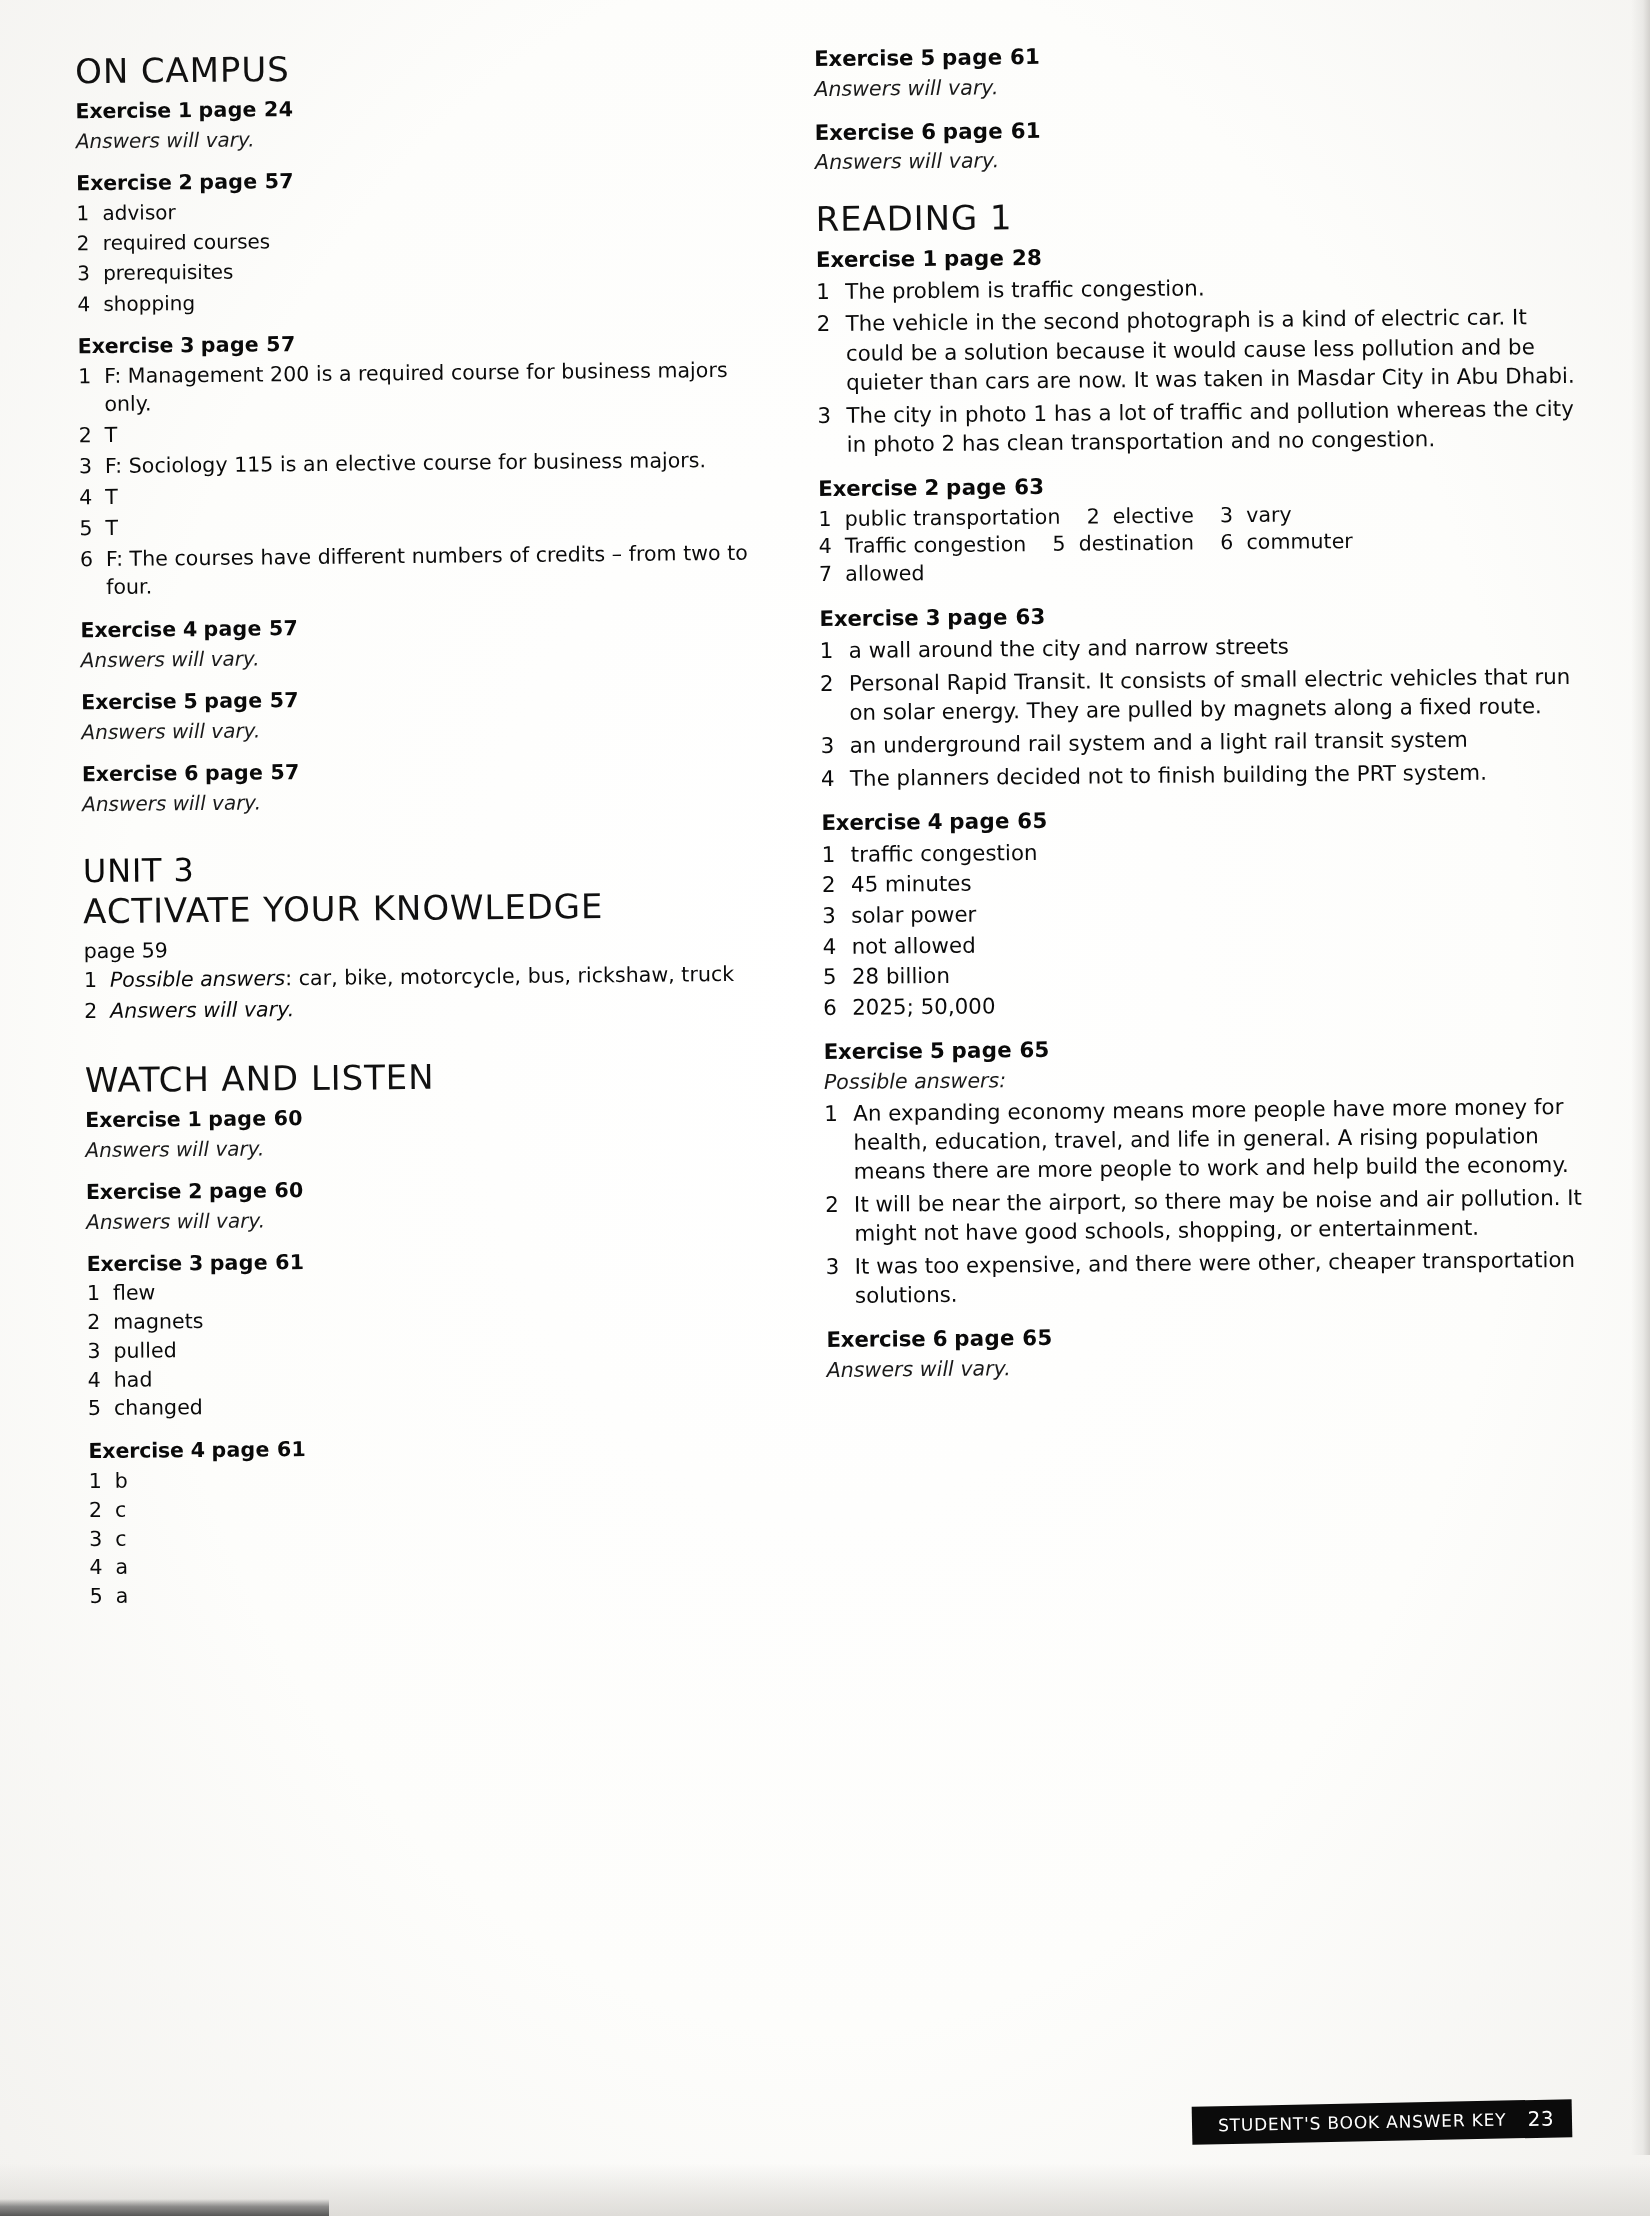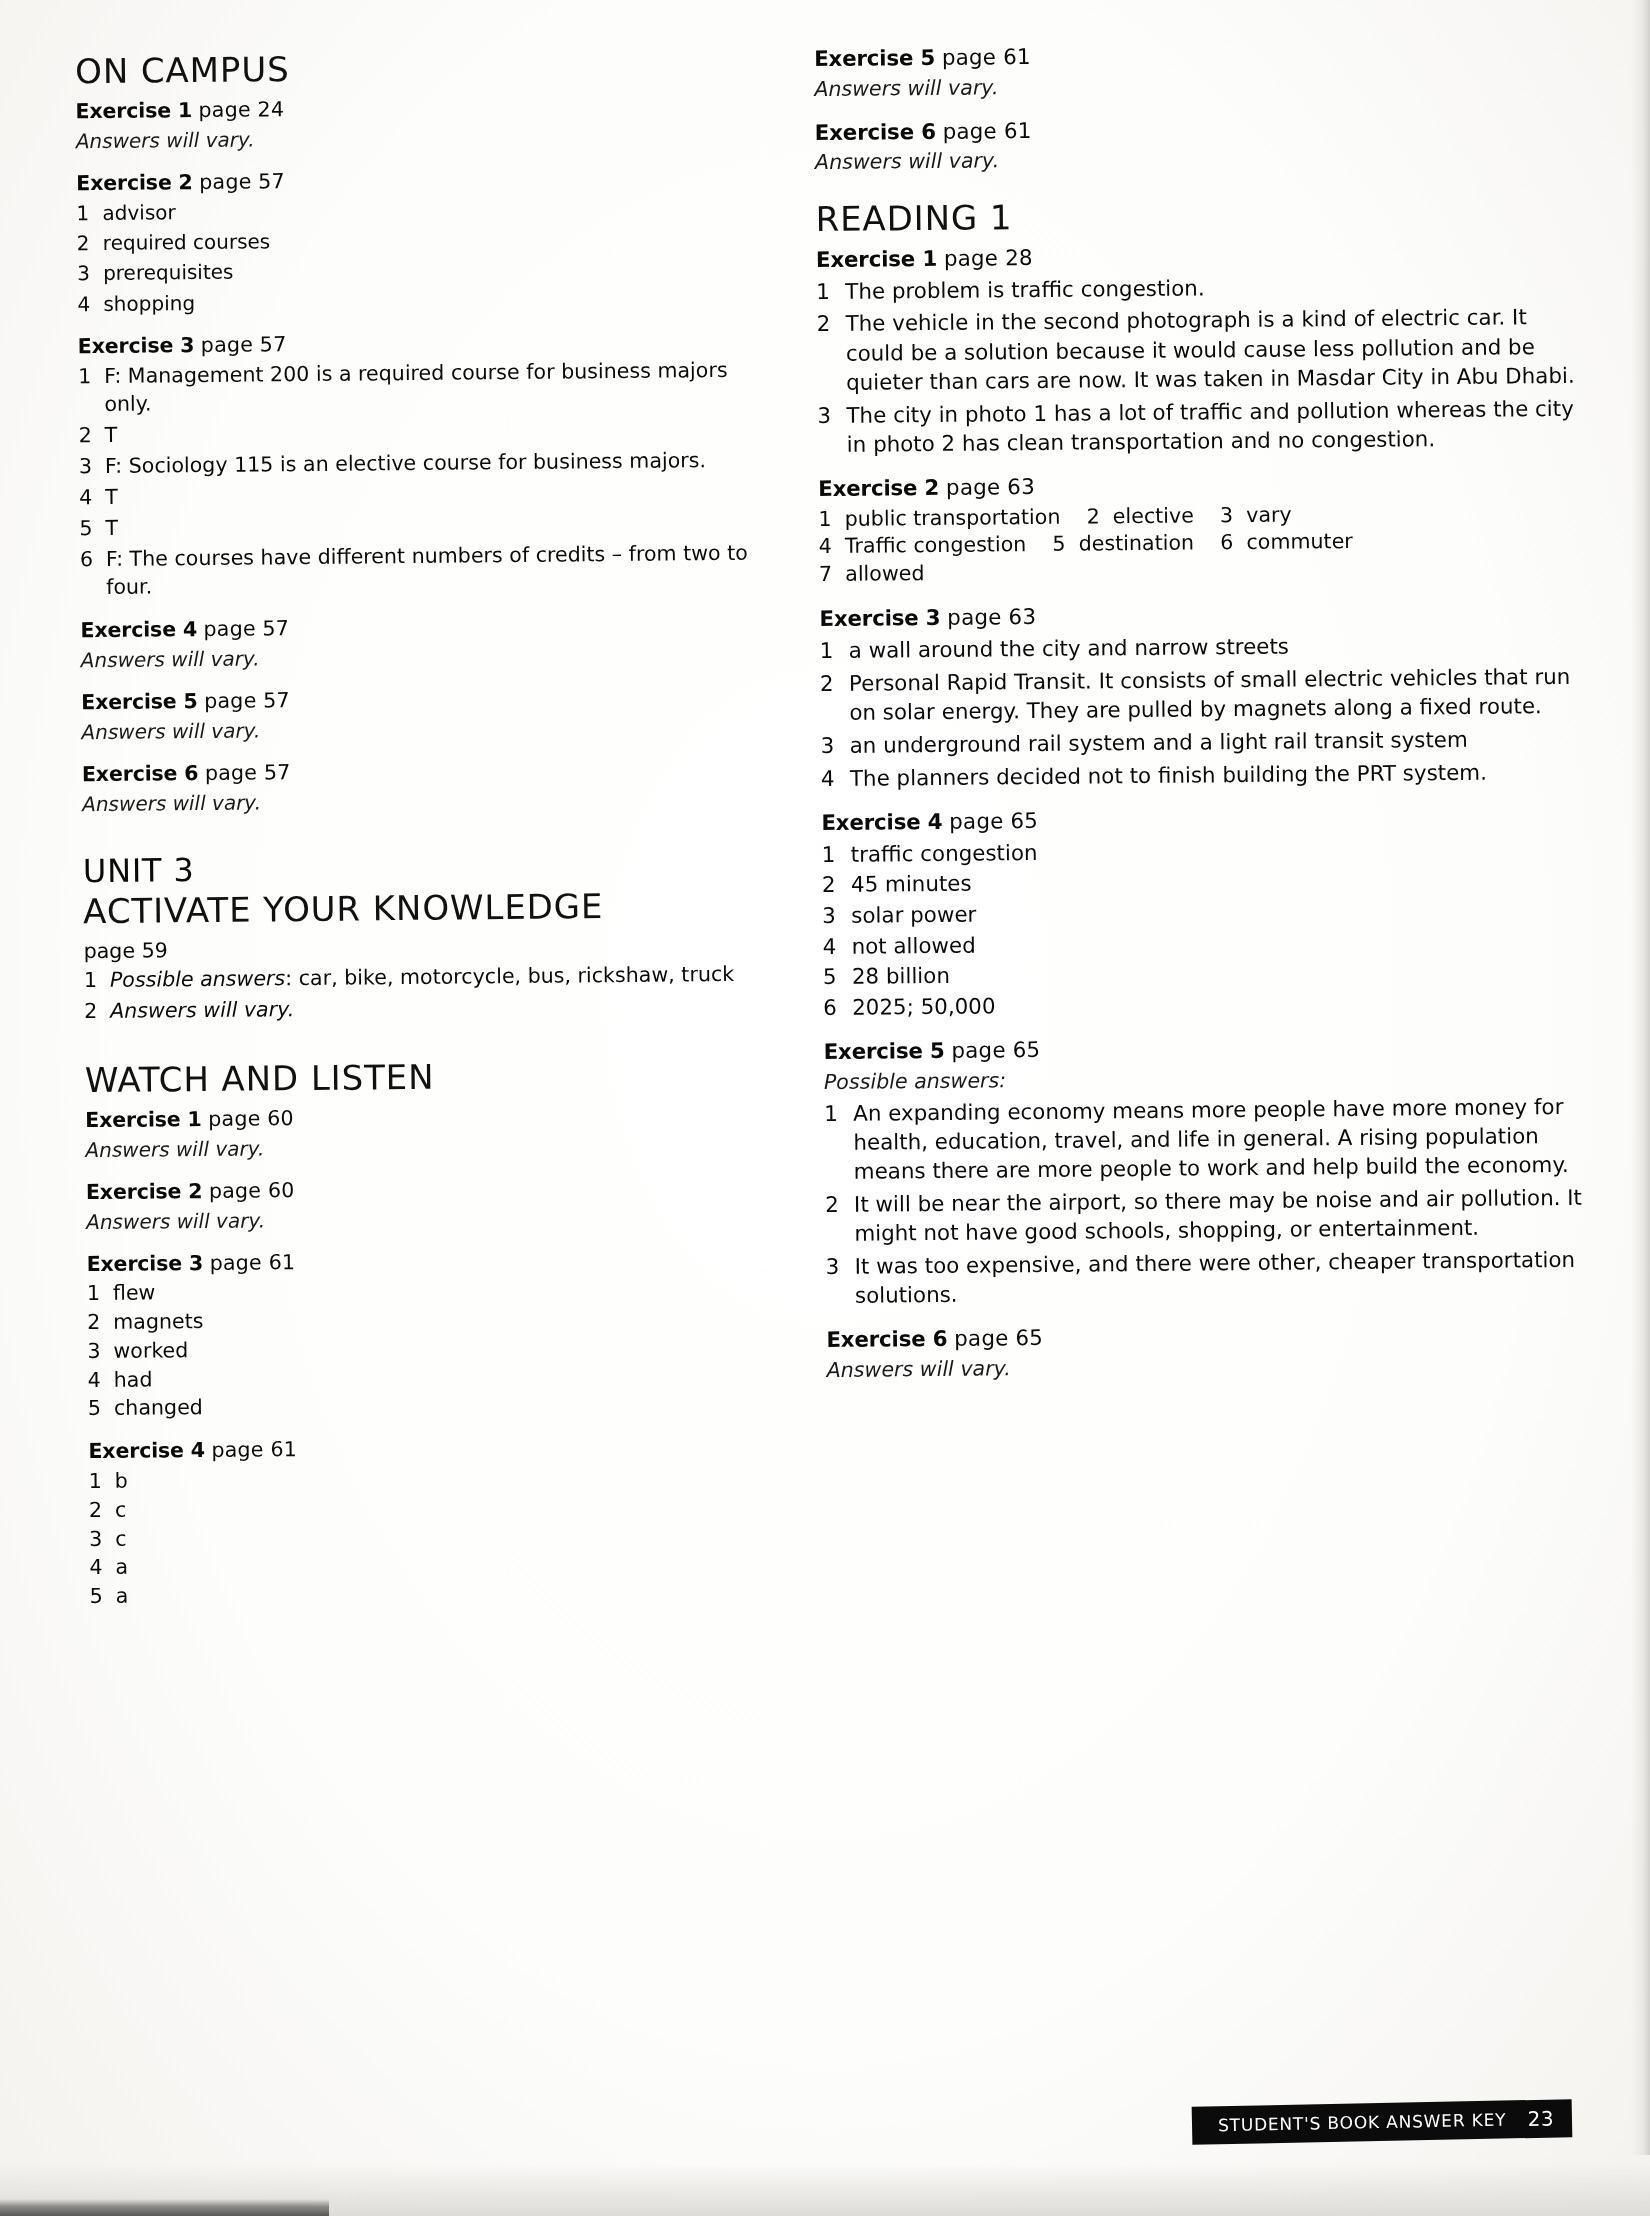--- a/index.html
+++ b/index.html
@@ -55,21 +55,21 @@
   }
   .unit-head{
     font-size:32px;font-weight:400;letter-spacing:0.8px;margin:0;line-height:1.1;
   }
   .ex-head{
     font-size:20.6px;line-height:1.25;margin:0 0 3.1px 0;font-weight:400;
   }
   .ex-head b{
     font-weight:700;letter-spacing:-0.2px;
   }
-  .ex-head .pg{font-weight:400;letter-spacing:0.2px;}
+  .ex-head .pg{font-weight:700;letter-spacing:0.2px;}
   .vary{
     font-size:20px;font-style:italic;line-height:1.3;margin:0 0 15.3px 0;
     color:#1a1a1a;
   }
   .block{margin:0 0 17px 0;}
   ol.ans{
     list-style:none;margin:0 0 17px 0;padding:0;
   }
   ol.ans li{
     position:relative;
@@ -222,21 +222,21 @@
       <p class="vary">Answers will vary.</p>
     </div>
 
     <p class="ex-head">
       <b>Exercise 3</b>
       <span class="pg">page 61</span>
     </p>
     <ol class="ans hand-list tight">
       <li><span class="num">1</span><span>flew</span></li>
       <li><span class="num">2</span><span>magnets</span></li>
-      <li><span class="num">3</span><span>worked</span></li>
+      <li><span class="num">3</span><span>pulled</span></li>
       <li><span class="num">4</span><span>had</span></li>
       <li><span class="num">5</span><span>changed</span></li>
     </ol>
 
     <p class="ex-head">
       <b>Exercise 4</b>
       <span class="pg">page 61</span>
     </p>
     <ol class="ans hand-list tight">
       <li><span class="num">1</span><span>b</span></li>

